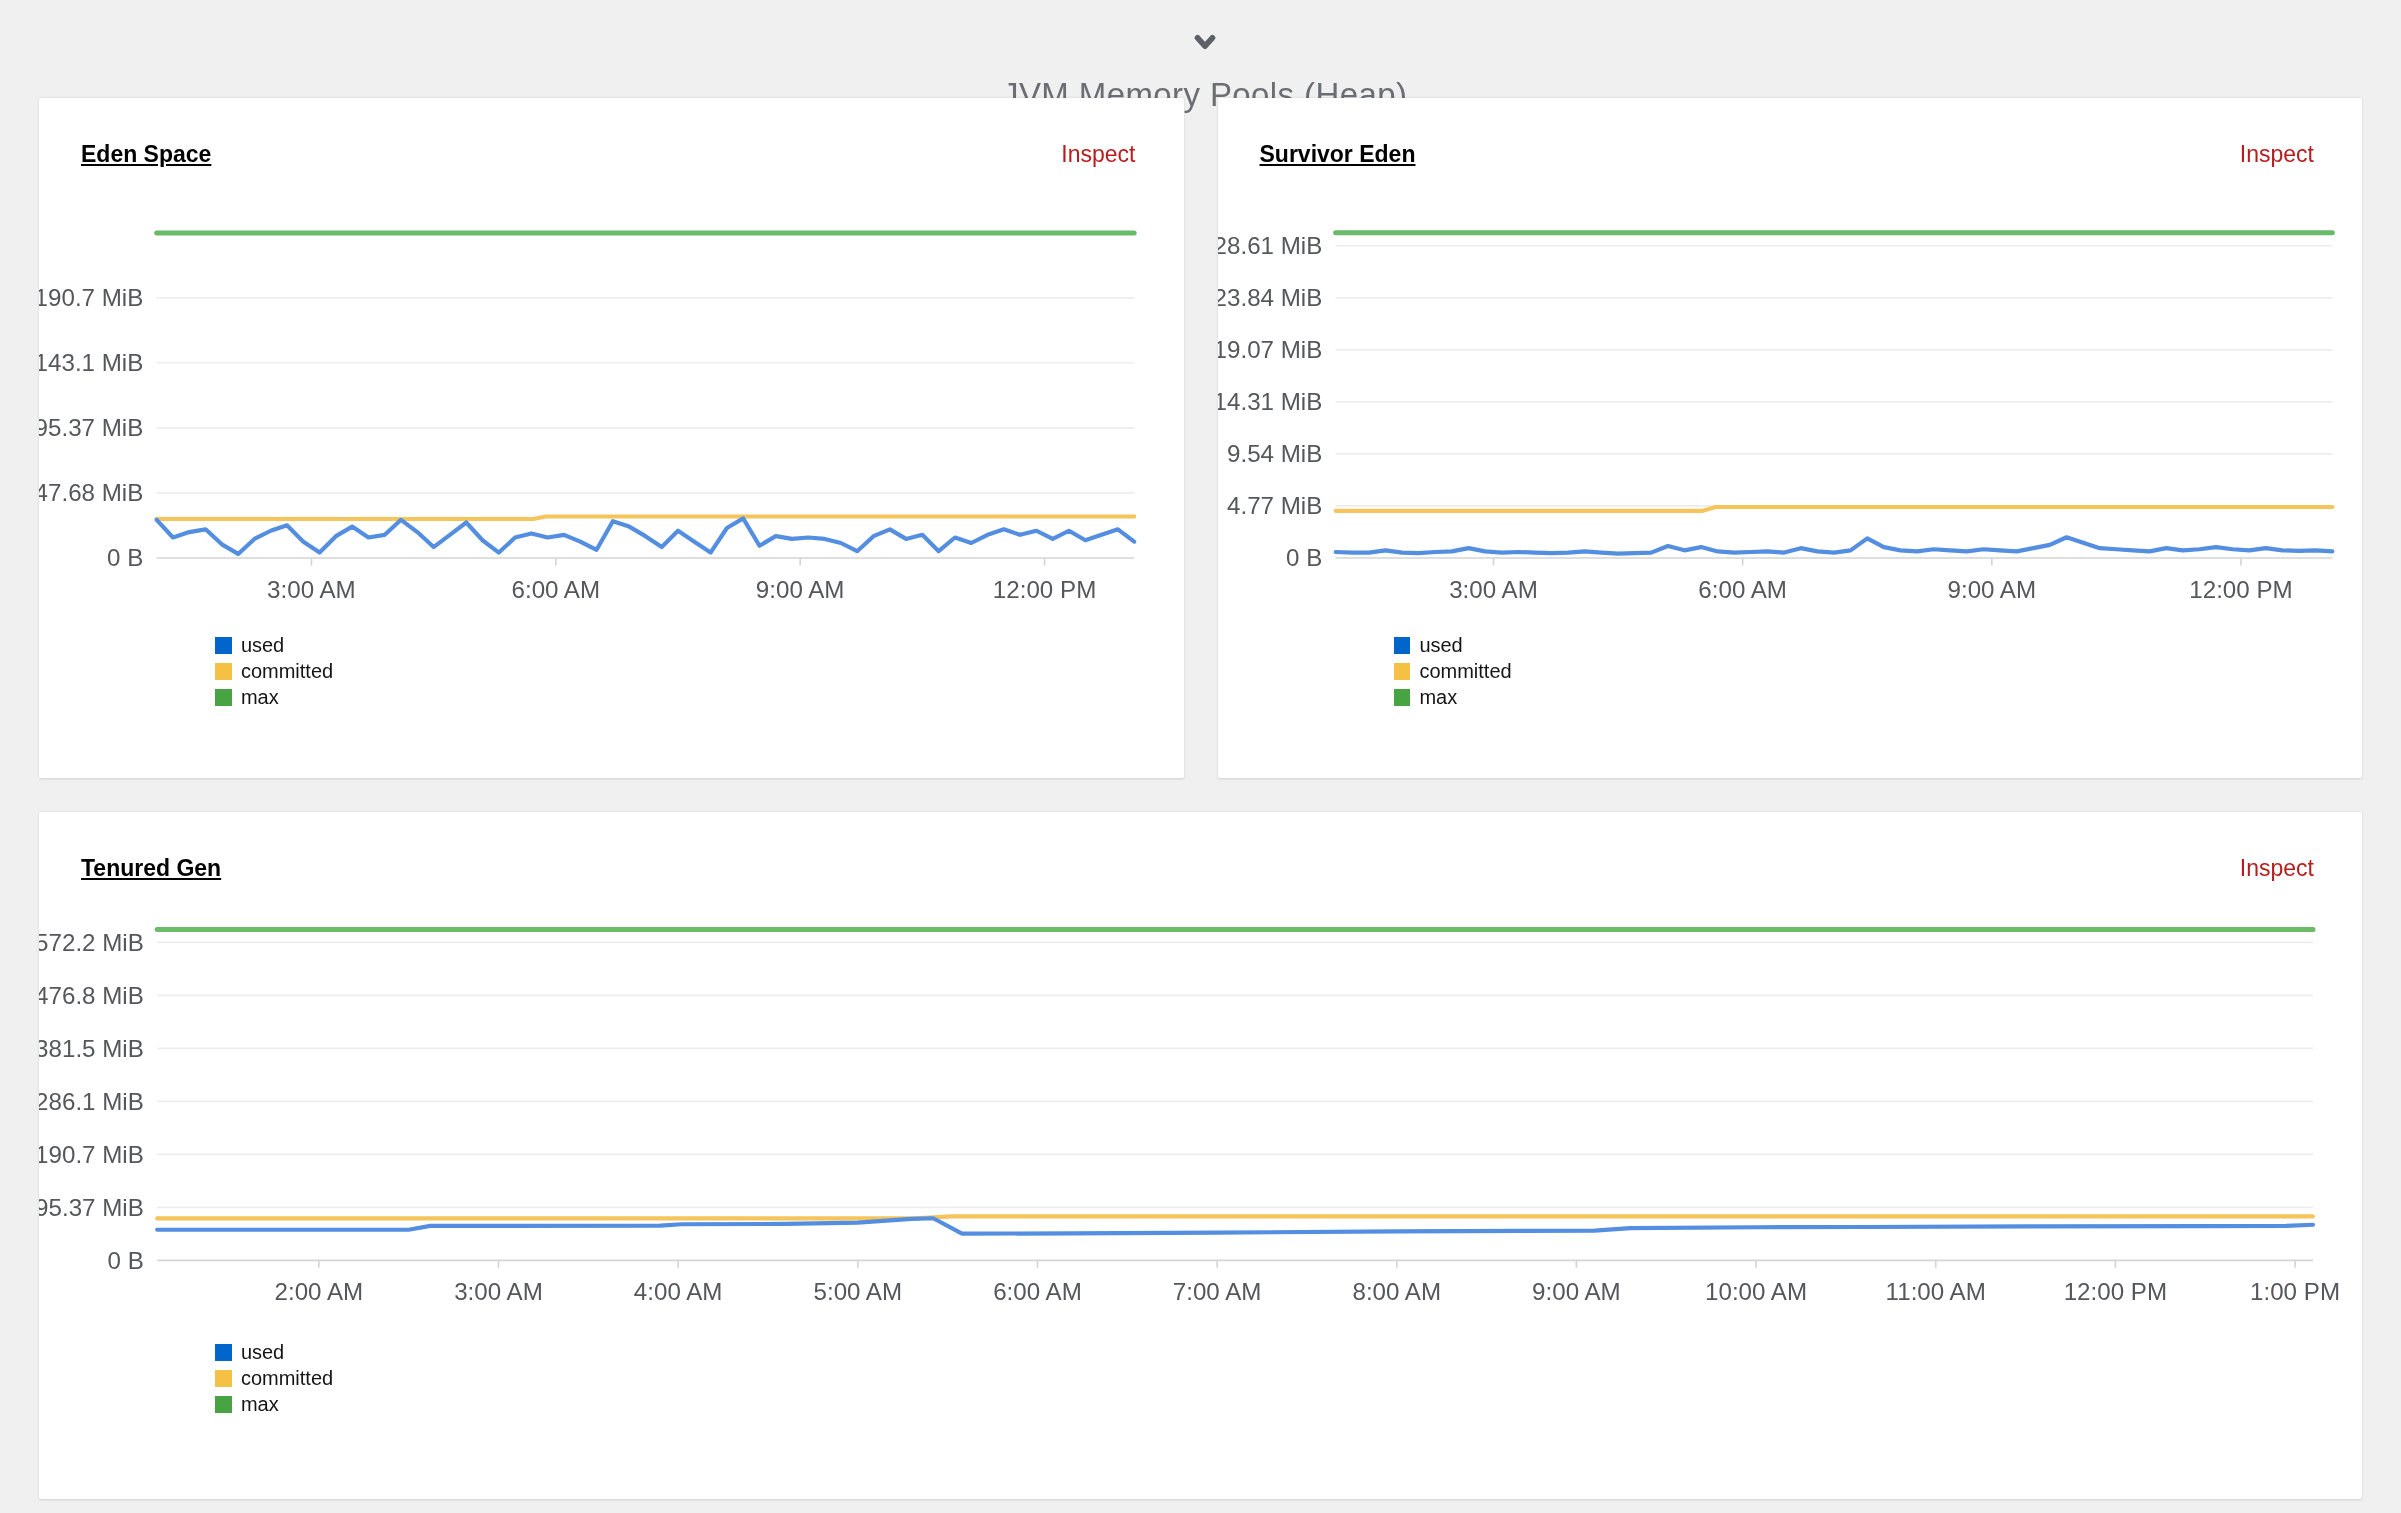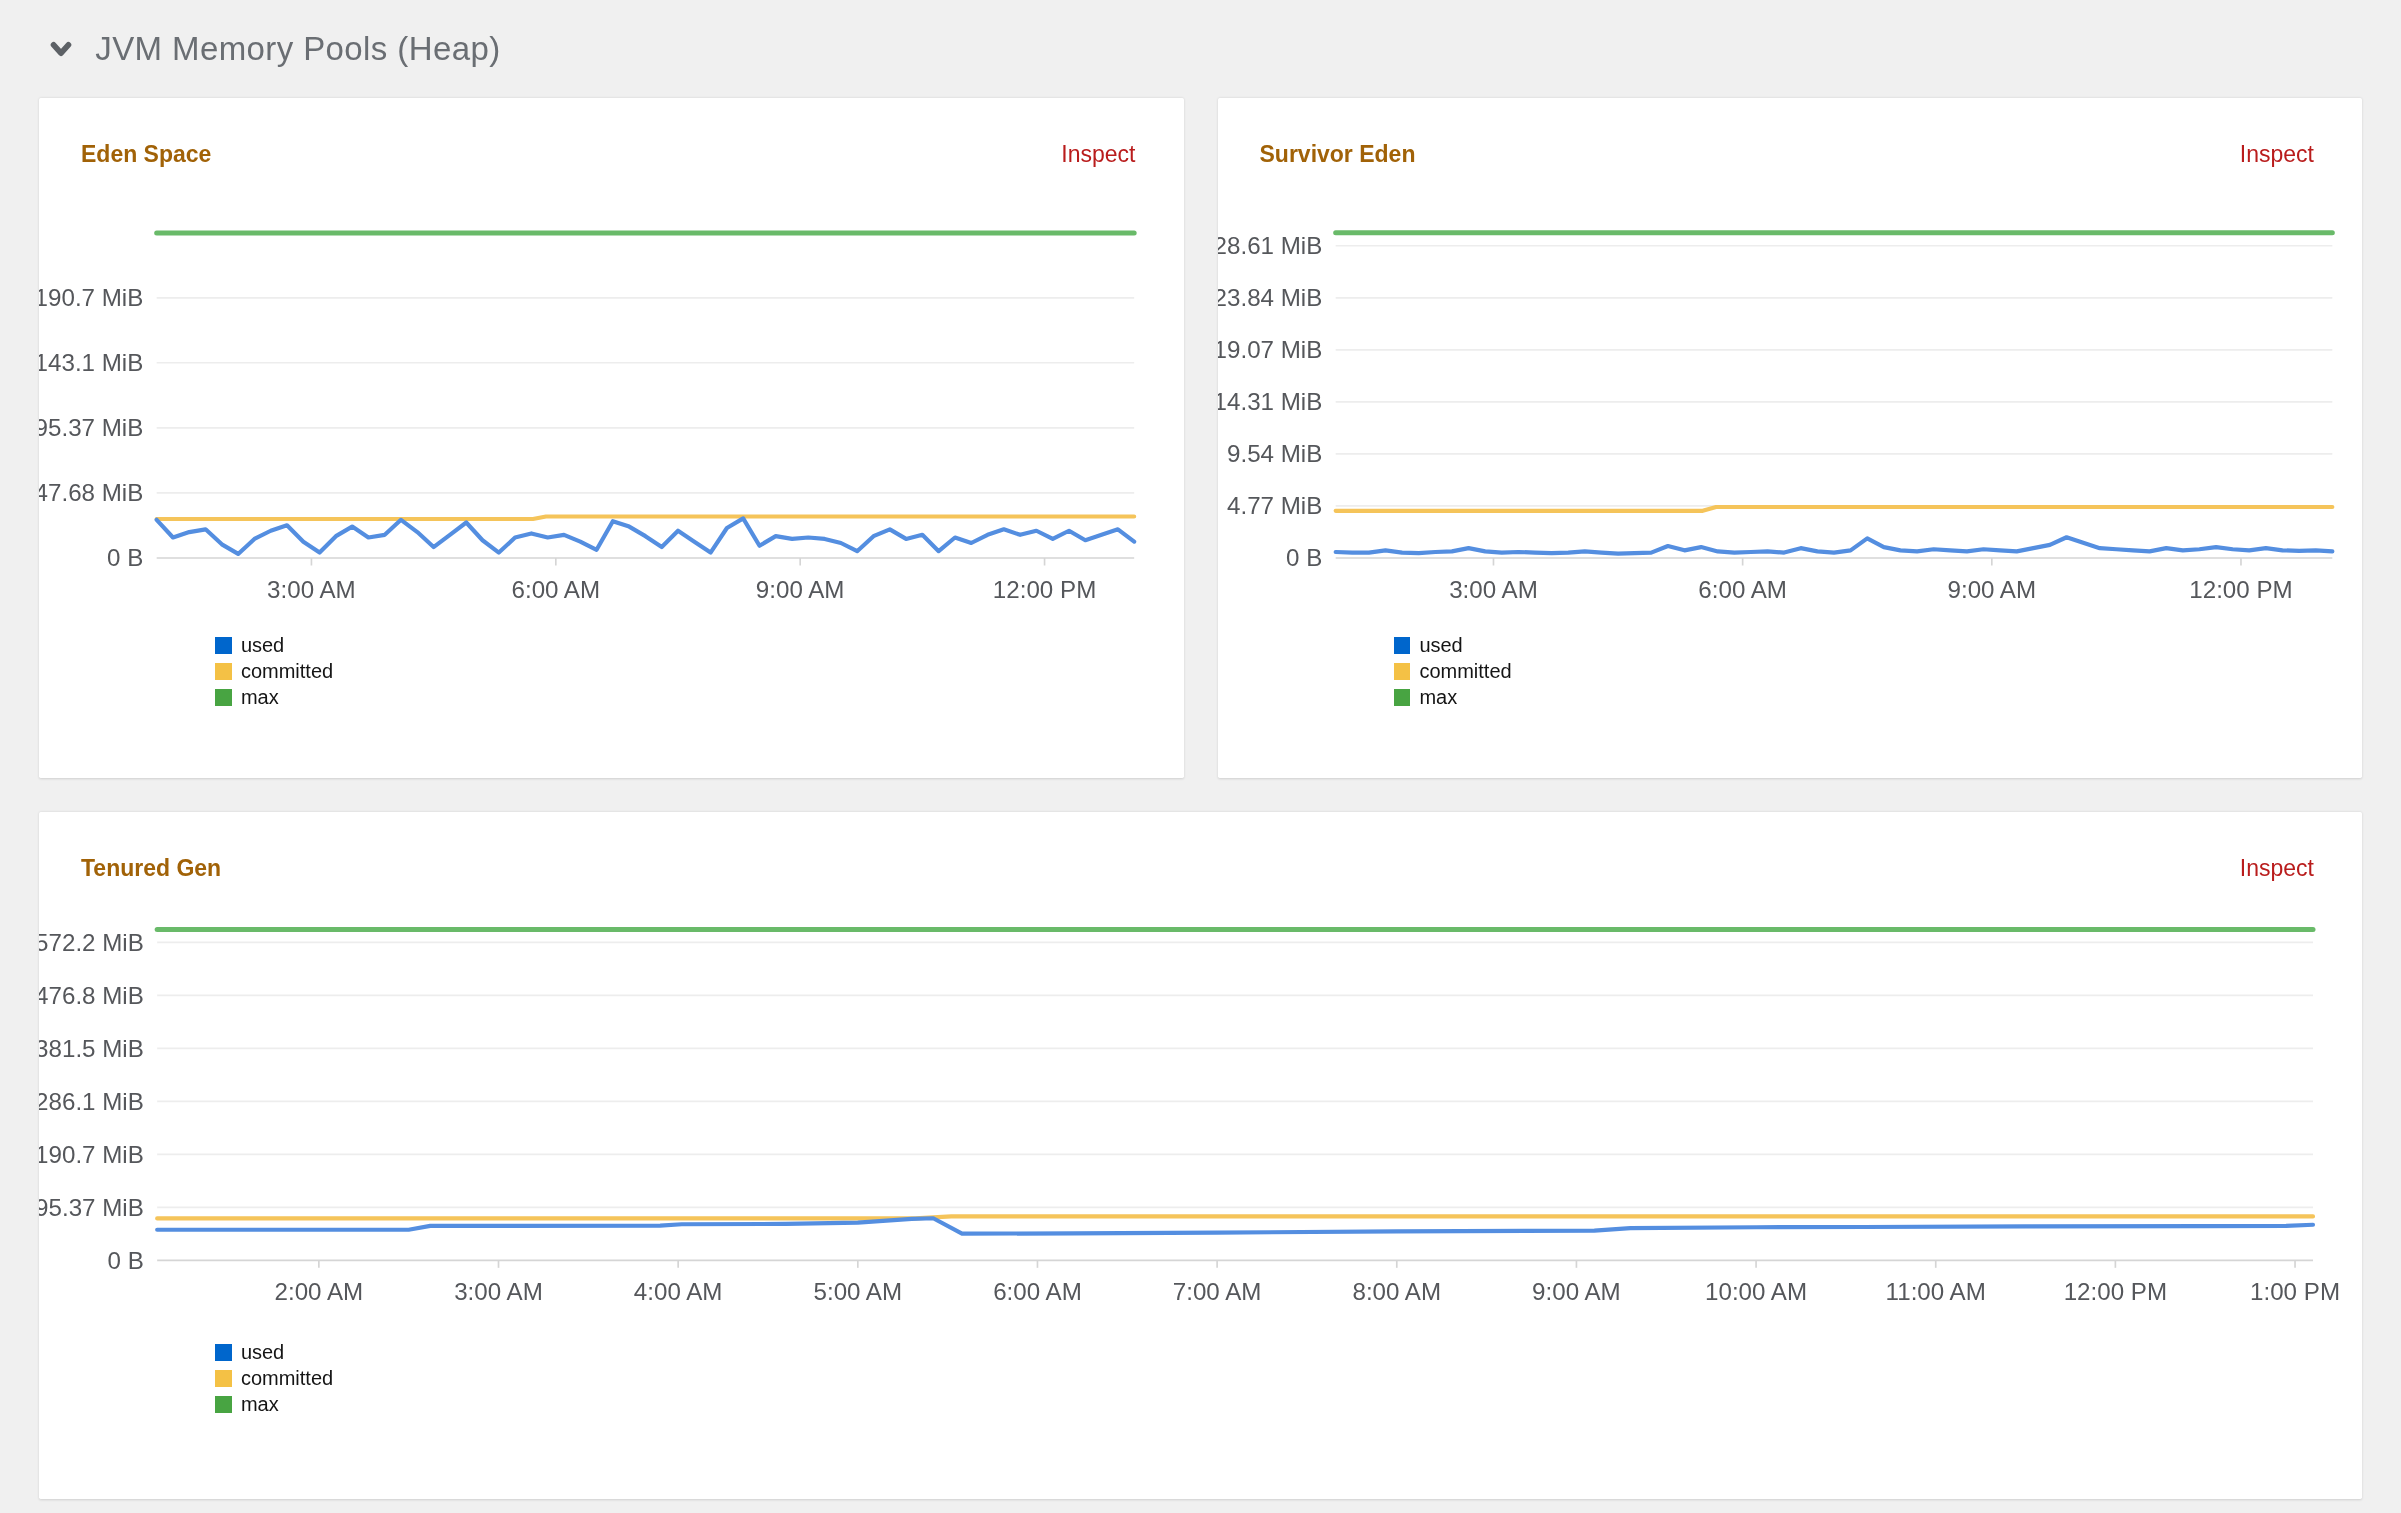--- a/index.html
+++ b/index.html
@@ -8,40 +8,41 @@
     font-family:"Liberation Sans", sans-serif;
     background:#f0f0f0;
     overflow:hidden;
   }
   .page { width:2401px; height:1513px; padding:28px 39px 0 39px; }
 
   .section-header {
     display:flex; align-items:center; gap:20px;
     height:42px; margin-bottom:28px; cursor:pointer;
     padding-left:8.3px;
+    flex-direction:column;
   }
   .section-header .chev { width:28px; height:28px; display:flex; align-items:center; justify-content:center; }
   .section-title {
     font-size:33px; font-weight:400; color:#6a6e73; letter-spacing:0.4px;
   }
 
   .row-top { display:flex; gap:34px; margin-bottom:34px; }
   .panel {
     background:#ffffff;
     box-shadow:0 0.8px 2.5px rgba(0,0,0,0.14);
     border-radius:1.7px;
   }
   .panel.half { flex:1 1 0; height:680px; }
   .panel.wide { width:100%; height:687px; }
 
   .panel-header {
     display:flex; justify-content:space-between; align-items:center;
     padding:40px 48px 0 42px; height:73px;
   }
-  .panel-title { font-size:23px; font-weight:700; color:#a16207; }
+  .panel-title { font-size:23px; font-weight:700; color:#000000;text-decoration:underline; }
   .inspect-link { font-size:23px; color:#b91c1c; text-decoration:none; cursor:pointer; }
 
   svg.chart { display:block; width:100%; margin-top:6.7px; }
   .panel.half svg.chart { height:450px; }
   .panel.wide svg.chart { height:425px; }
 
   svg.chart text {
     font-family:"Liberation Sans", sans-serif;
     font-size:29px; fill:#55575b;
   }

